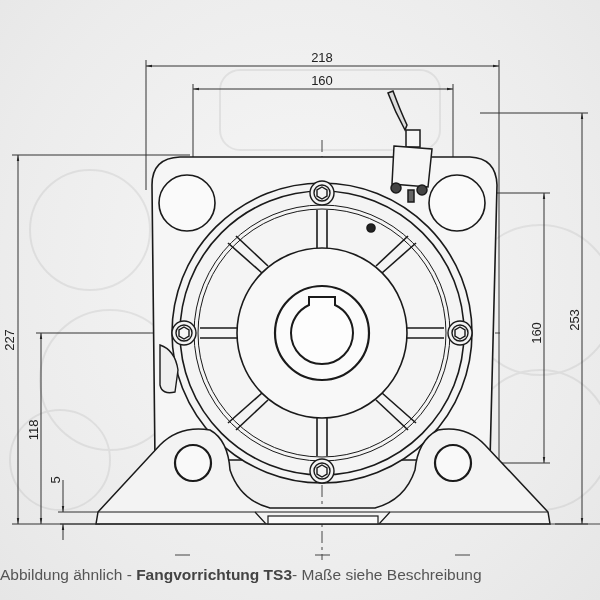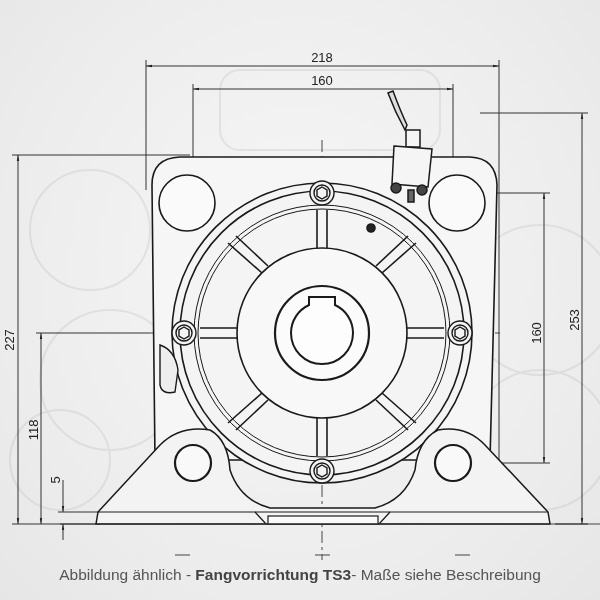--- a/index.html
+++ b/index.html
@@ -1,19 +1,19 @@
 <!DOCTYPE html>
 <html><head>
 <meta charset="utf-8">
 <style>
   html, body { margin: 0; padding: 0; }
   body { width: 600px; height: 600px; background: #efefef; overflow: hidden; position: relative; font-family: "Liberation Sans", sans-serif; }
   .bg-fade { position: absolute; inset: 0; background: radial-gradient(ellipse at 50% 45%, #f7f7f7 0%, #ececec 70%, #e6e6e6 100%); }
   .drawing { position: absolute; left: 0; top: 0; width: 600px; height: 560px; }
-  .caption { position: absolute; left: 0; top: 566px; width: 600px; text-align: center; font-size: 15.5px; color: #555; letter-spacing: 0; }
+  .caption { position: absolute; left: 0; top: 566px; width: 600px; font-size: 15.5px; color: #555; letter-spacing: 0; }
   .caption b { color: #444; font-weight: bold; }
   .dim-text { font-family: "Liberation Sans", sans-serif; font-size: 13px; fill: #222; }
 </style>
 </head>
 <body>
 
 <div class="bg-fade"></div>
 
 <svg class="drawing" viewBox="0 0 600 560" xmlns="http://www.w3.org/2000/svg">
   <defs>

